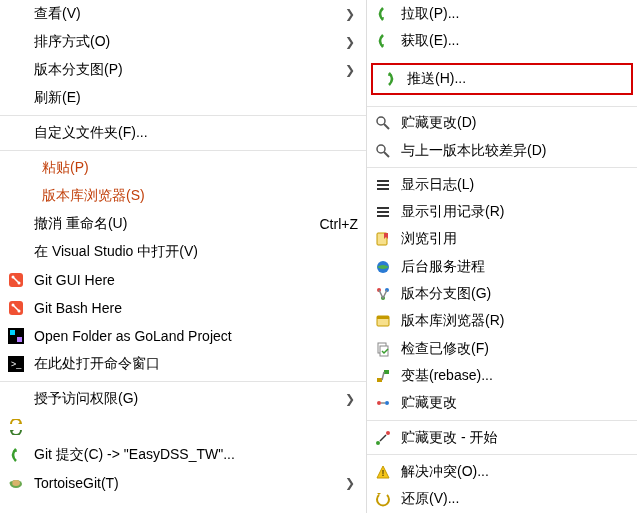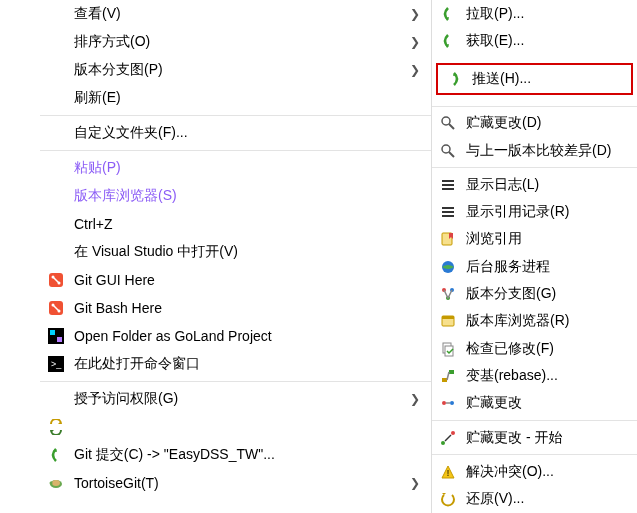--- a/index.html
+++ b/index.html
@@ -13,35 +13,34 @@
     height: 513px;
     display: flex;
     overflow: hidden;
   }
   .menu {
     background: #fff;
     display: flex;
     flex-direction: column;
   }
   .menu-left {
-    width: 432px;
+    width: 367px;
     border-right: 1px solid #ddd;
-    padding-left: 40px;
   }
   .menu-right {
     flex: 1;
   }
   .menu-item {
     display: flex;
     align-items: center;
     height: 28px;
     padding: 0 8px 0 6px;
     white-space: nowrap;
   }
-  .menu-item.disabled { color: #8b5cf6; }
+  .menu-item.disabled { color: #c2410c; gap: 8px; }
   .menu-item .icon {
     width: 20px;
     height: 20px;
     margin-right: 8px;
     display: flex;
     align-items: center;
     justify-content: center;
     flex-shrink: 0;
   }
   .menu-item .label { flex: 1; }
@@ -108,20 +107,21 @@
     <span class="label">粘贴(P)</span>
   </div>
 
   <div class="menu-item disabled">
     <span class="icon"></span>
     <span class="label">版本库浏览器(S)</span>
   </div>
 
   <div class="menu-item">
     <span class="icon"></span>
+    <span class="label">撤消 重命名(U)</span>
     <span class="shortcut">Ctrl+Z</span>
   </div>
 
   <div class="menu-item">
     <span class="icon"></span>
     <span class="label">在 Visual Studio 中打开(V)</span>
   </div>
 
   <div class="menu-item">
     <span class="icon">

